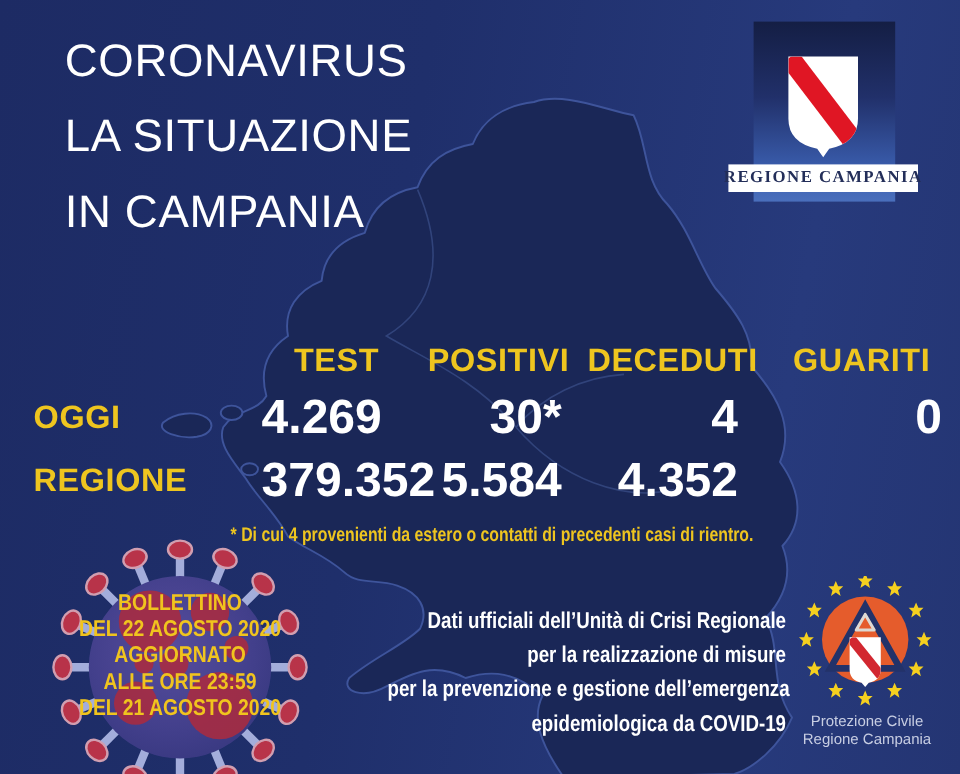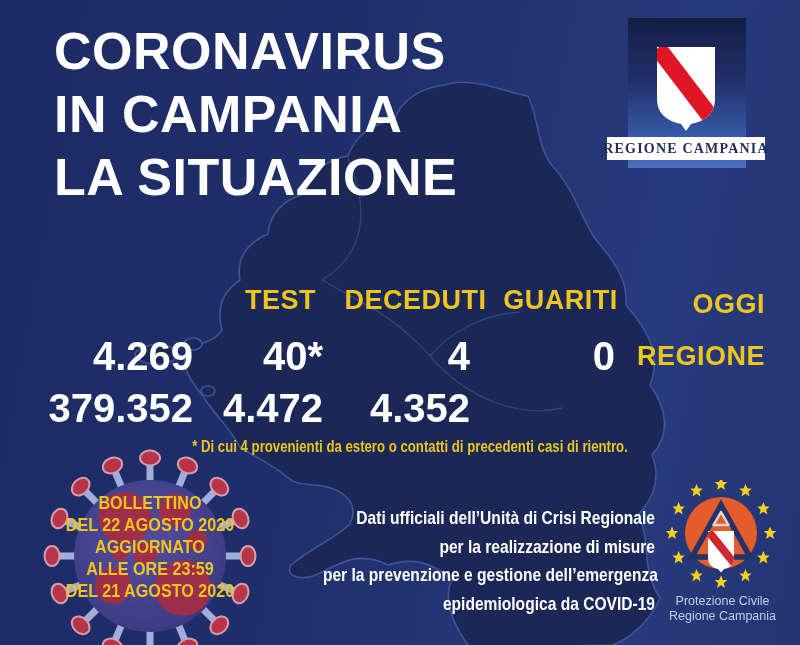--- a/index.html
+++ b/index.html
@@ -3,36 +3,36 @@
 <meta charset="utf-8">
 <style>
   html,body{margin:0;padding:0;background:#10183f;}
   .canvas{
     position:relative;width:800px;height:645px;overflow:hidden;
     background:linear-gradient(100deg,#1d2b64 0%,#1f2f6b 40%,#273a7c 78%,#243573 100%);
     font-family:"Liberation Sans",sans-serif;
   }
   .map-svg{position:absolute;left:0;top:0;width:800px;height:645px;}
 
-  .title{position:absolute;left:54px;top:20px;color:#ffffff;font-weight:bold;
-         font-size:52px;line-height:63px;letter-spacing:.5px;white-space:nowrap;}
+  .title{position:absolute;left:54px;top:20px;color:#ffffff;font-weight:normal;
+         font-size:38px;line-height:63px;letter-spacing:.5px;white-space:nowrap;}
 
   .region-logo{position:absolute;left:628px;top:18px;width:118px;height:150px;
     background:linear-gradient(180deg,#141e44 0%,#21306a 42%,#3a5dad 82%,#4a6fbc 100%);}
   .region-logo svg{position:absolute;left:0;top:0;}
   .region-band{position:absolute;left:607px;top:137px;width:158px;height:23px;background:#ffffff;
     display:flex;align-items:center;justify-content:center;}
   .region-band span{font-family:"Liberation Serif",serif;font-weight:bold;font-size:14px;
     letter-spacing:1.2px;color:#232e59;white-space:nowrap;}
 
   .stats{position:absolute;left:0;top:278px;width:775px;display:grid;
     grid-template-columns:190px 125px 145px 145px 170px;margin-left:28px;}
   .stats .h{color:#eec51f;font-weight:bold;font-size:27px;text-align:center;
     height:44px;line-height:44px;letter-spacing:.5px;}
-  .stats .lbl{color:#eec51f;font-weight:bold;font-size:27px;text-align:right;
+  .stats .lbl{color:#eec51f;font-weight:bold;font-size:27px;
     padding-right:38px;height:52px;line-height:52px;letter-spacing:.5px;}
   .stats .val{color:#ffffff;font-weight:bold;font-size:40px;text-align:right;
     height:52px;line-height:52px;}
   .stats .c1{padding-right:25px;} .stats .c2{padding-right:20px;}
   .stats .c3{padding-right:18px;} .stats .c4{padding-right:18px;}
 
   .footnote{position:absolute;left:0;top:437px;width:820px;text-align:center;
     color:#eec51f;font-weight:bold;font-size:16.5px;white-space:nowrap;
     transform:scaleX(.8);transform-origin:410px 50%;}
 
@@ -78,54 +78,55 @@
     </g>
     <g fill="none" stroke="#34477f" stroke-width="1.3" opacity=".9">
       <path d="M348,158 C372,214 362,256 322,280 C356,300 396,316 430,356"></path>
       <path d="M430,356 C468,400 520,418 562,408"></path>
       <path d="M430,356 C452,330 486,314 520,312"></path>
     </g>
   </svg>
 
   <div class="title">
     <div>CORONAVIRUS</div>
+    <div>LA SITUAZIONE</div>
     <div>IN CAMPANIA</div>
-    <div>LA SITUAZIONE</div>
   </div>
 
   <div class="region-logo">
     <svg width="118" height="150" viewBox="0 0 118 150">
       <defs>
         <clipPath id="rshield">
           <path d="M29,29 h58 v52 q0,20 -24,25 l-5,7 -5,-7 q-24,-5 -24,-25 Z"></path>
         </clipPath>
       </defs>
       <path d="M29,29 h58 v52 q0,20 -24,25 l-5,7 -5,-7 q-24,-5 -24,-25 Z" fill="#ffffff"></path>
       <line x1="30" y1="30" x2="88" y2="106" stroke="#e01624" stroke-width="17" clip-path="url(#rshield)"></line>
     </svg>
   </div>
   <div class="region-band">
     <span>REGIONE CAMPANIA</span>
   </div>
 
   <div class="stats">
     <div></div>
     <div class="h">TEST</div>
+    <div class="h">POSITIVI</div>
     <div class="h">DECEDUTI</div>
     <div class="h">GUARITI</div>
 
     <div class="lbl">OGGI</div>
     <div class="val c1">4.269</div>
-    <div class="val c2">40*</div>
+    <div class="val c2">30*</div>
     <div class="val c3">4</div>
     <div class="val c4">0</div>
 
     <div class="lbl">REGIONE</div>
     <div class="val c1">379.352</div>
-    <div class="val c2">4.472</div>
+    <div class="val c2">5.584</div>
     <div class="val c3">4.352</div>
   </div>
 
   <div class="footnote">* Di cui 4 provenienti da estero o contatti di precedenti casi di rientro.</div>
 
   <div class="virus-wrap">
     <svg width="250" height="207" viewBox="0 0 250 207">
       <defs>
         <radialGradient id="vbody" cx="45%" cy="40%" r="65%">
           <stop offset="0%" stop-color="#5a4f9f"></stop>

